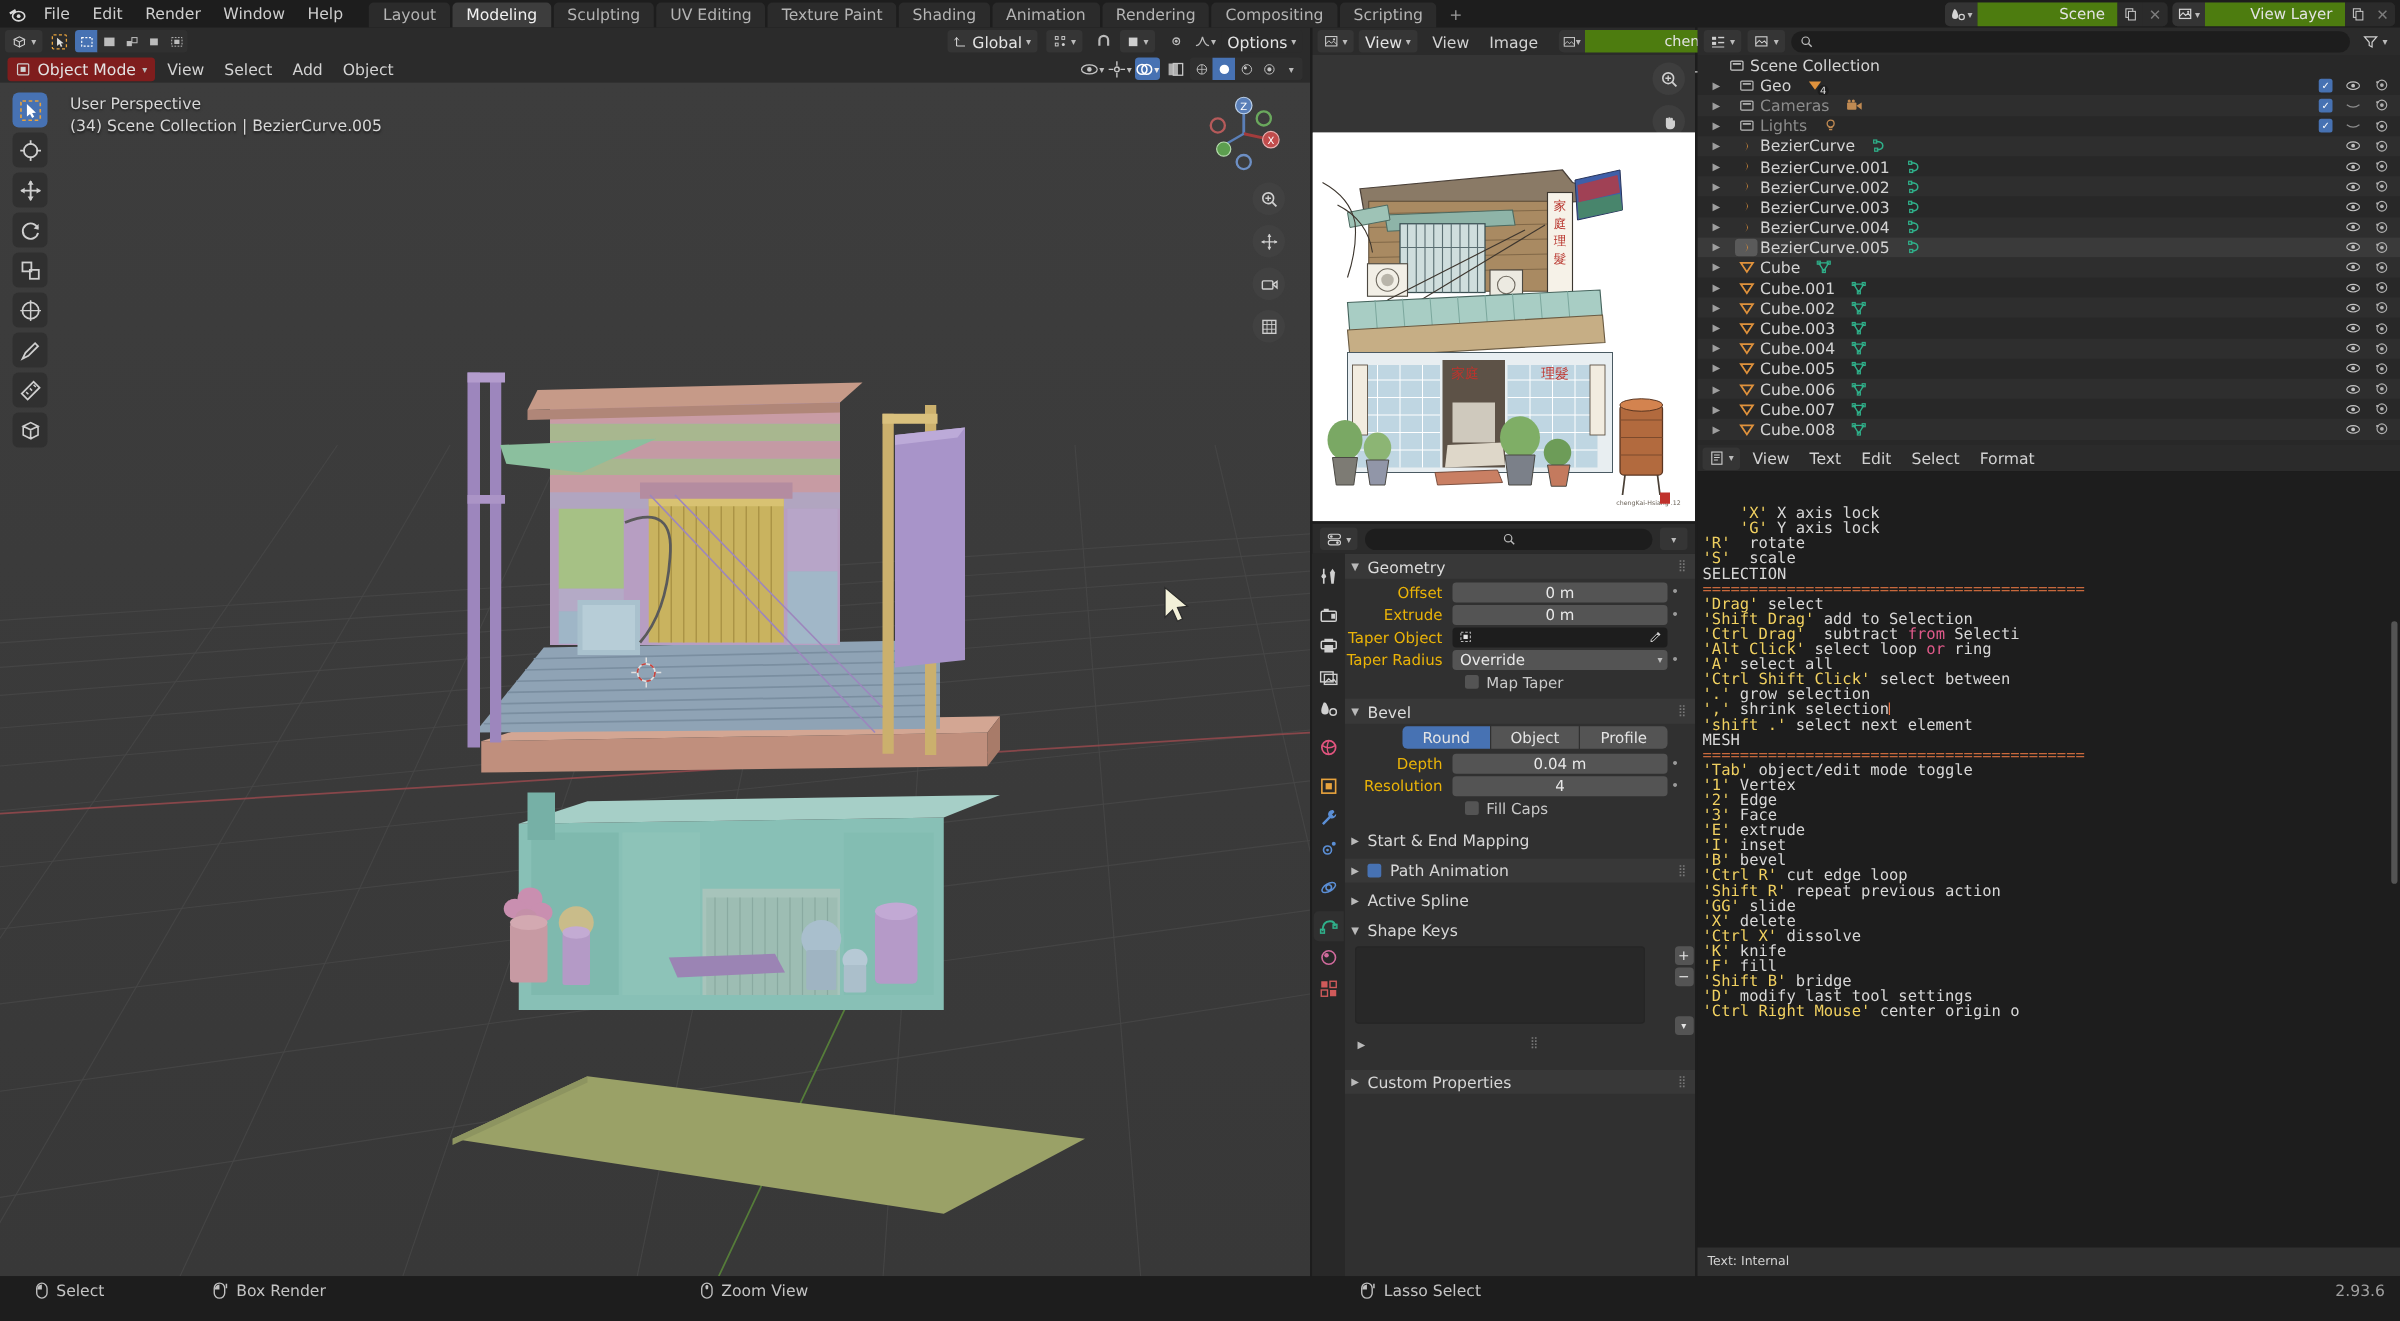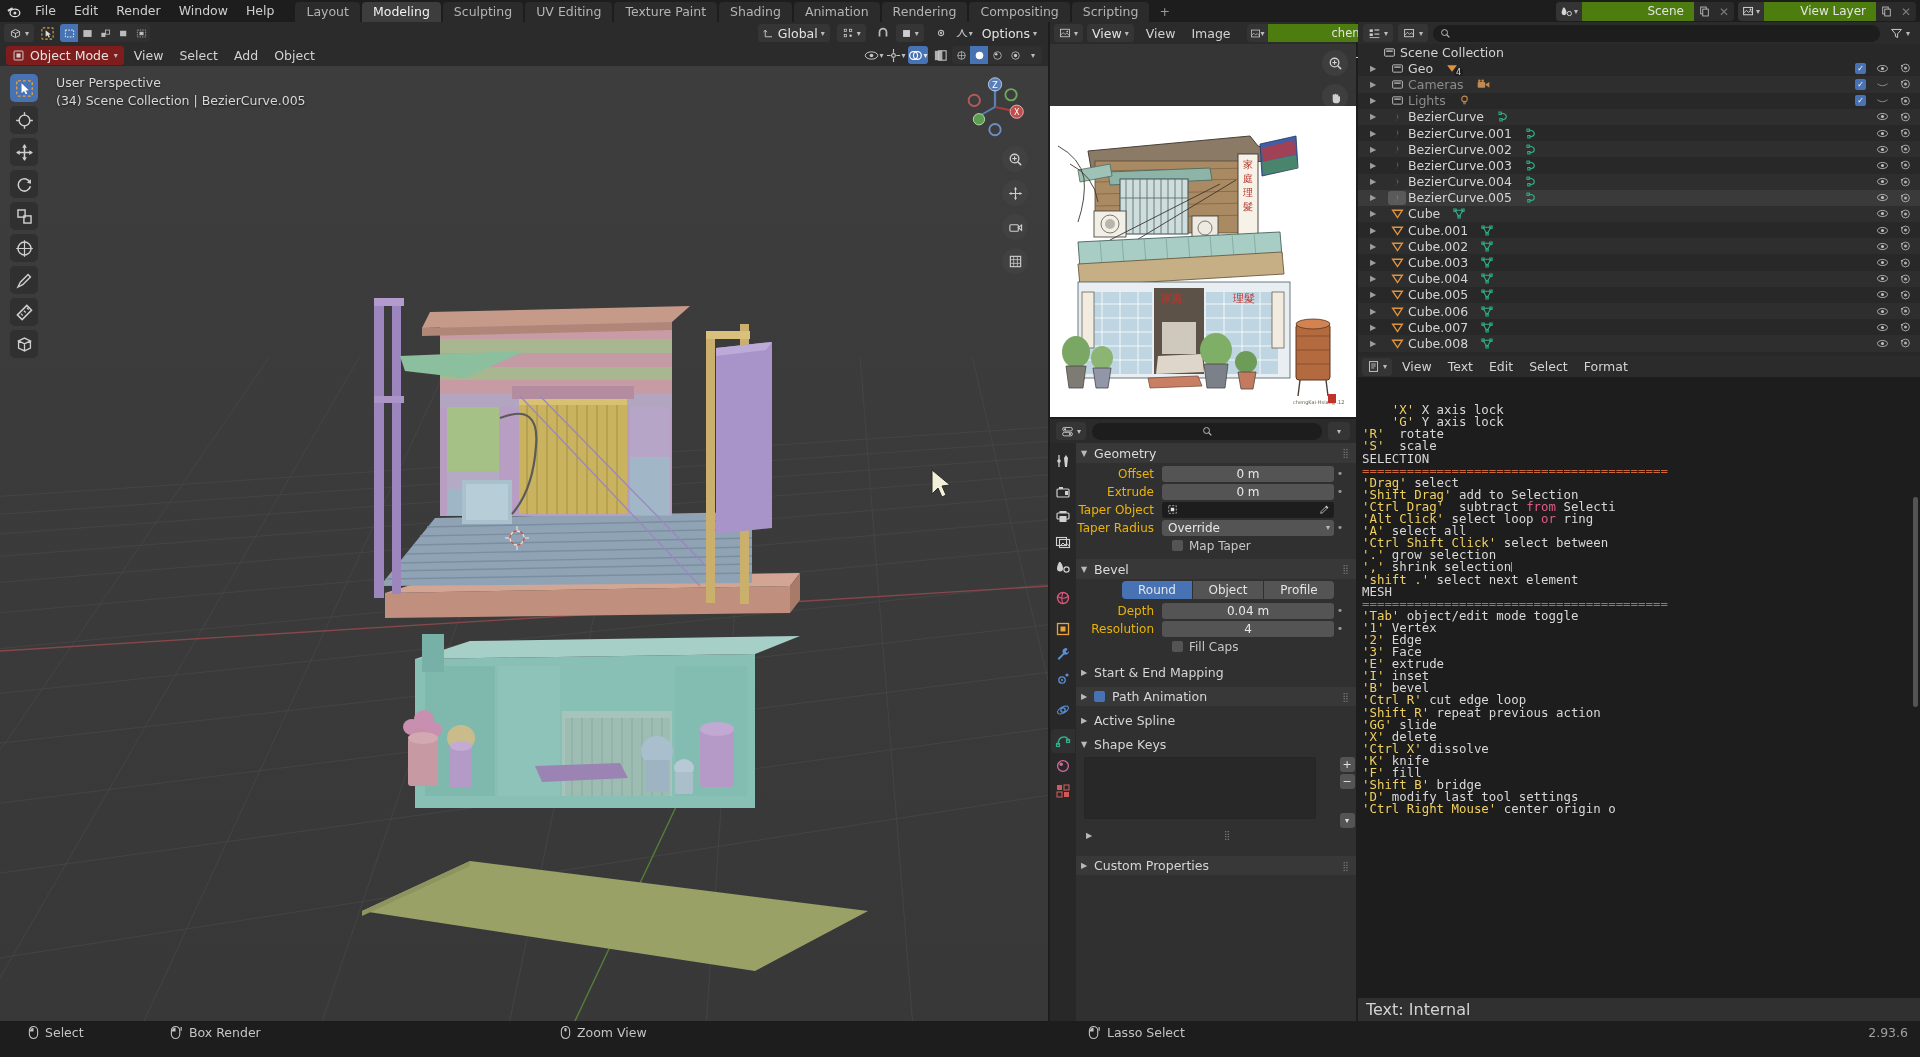--- a/index.html
+++ b/index.html
@@ -114,21 +114,21 @@
   .orow .odata { margin-left:12px; display:flex; align-items:center; }
   .orow .oright { position:absolute; right:8px; display:flex; align-items:center; gap:10px; }
 
   
   .txt-header { position:absolute; left:1358px; top:356px; width:562px; height:21px; background:#2b2b2b;
     display:flex; align-items:center; gap:2px; padding-left:4px; }
   .txt-body { position:absolute; left:1358px; top:377px; width:562px; height:621px; background:#1d1d1d;
     font-family:"DejaVu Sans Mono","Liberation Mono",monospace; font-size:12.4px; line-height:12.1px;
     padding:3px 0 0 4px; overflow:hidden; white-space:pre; }
   .txt-footer { position:absolute; left:1358px; top:998px; width:562px; height:23px; background:#303030;
-    display:flex; align-items:center; padding-left:8px; font-size:16px; color:#d2d2d2; }
+    display:flex; align-items:center; padding-left:8px; font-size:10px; color:#d2d2d2; }
   .kw { color:#f0d060; }
   .wt { color:#d8d8d8; }
   .or { color:#c8683c; }
   .pk { color:#e05a8a; }
   .cursor { display:inline-block; width:1px; height:10px; background:#e8774a; vertical-align:-1px; }
   .tscroll { position:absolute; right:2px; top:120px; width:5px; height:210px; background:#545454; border-radius:3px; }
 
   
   .statusbar { position:absolute; left:0; bottom:0; width:1920px; height:23px; background:#1d1d1d;
     display:flex; align-items:center; font-size:12.5px; color:#c4c4c4; }

